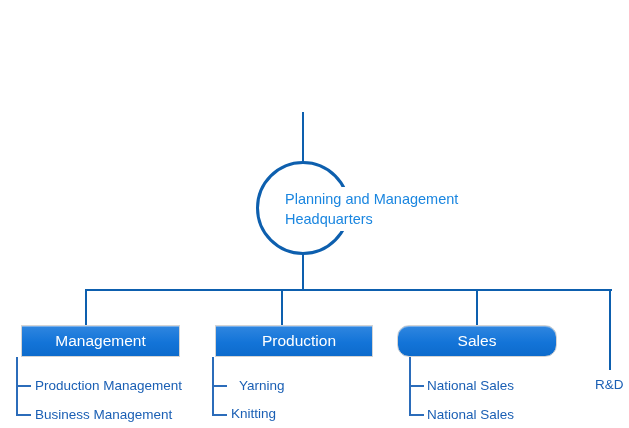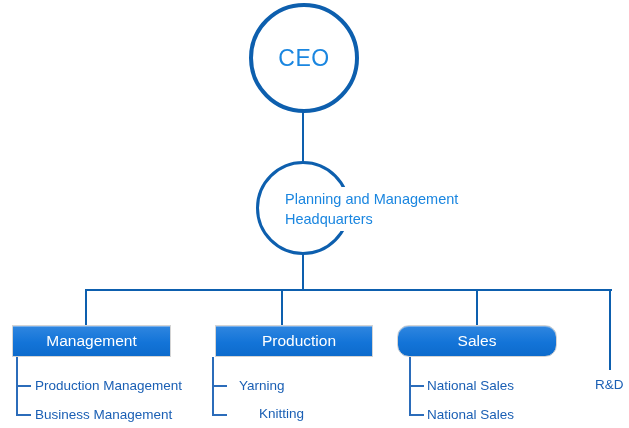--- a/index.html
+++ b/index.html
@@ -68,21 +68,21 @@
     background: linear-gradient(180deg, #2f86e0 0%, #1374d8 55%, #0d6bcc 100%);
     border: 1px solid #d4d4d4;
     box-shadow: inset 0 1px 0 rgba(255,255,255,0.35);
     color: #ffffff;
     font-size: 15.5px;
     display: flex;
     align-items: center;
     justify-content: center;
     z-index: 1;
   }
-  .box-management { left: 12px;   width: 159px; }
+  .box-management { left: 21px;   width: 159px; }
   .box-production { left: 215px; width: 158px; padding-left: 10px; }
   .box-sales      { left: 397px; width: 160px; border-radius: 12px; }
   
   .sub-label {
     position: absolute;
     color: #1a5fb4;
     font-size: 13.5px;
     line-height: 16px;
     white-space: nowrap;
   }
@@ -93,23 +93,20 @@
     color: #1a5fb4;
     font-size: 13.5px;
     line-height: 16px;
   }
 </style>
 </head>
 <body>
 
 <div class="canvas">
 
-  <div class="circle ceo">
-    <span class="ceo-label">CEO</span>
-  </div>
 
   <div class="line" style="left:302px; top:112px; width:2px; height:50px;"></div>
 
   <div class="circle hq"></div>
   <div class="hq-label">
     <div>Planning and Management</div>
     <div>Headquarters</div>
   </div>
 
   <div class="line" style="left:302px; top:254px; width:2px; height:36px;"></div>
@@ -126,21 +123,21 @@
   <div class="subline" style="left:16px; top:385px; width:15px; height:2px;"></div>
   <div class="subline" style="left:16px; top:414px; width:15px; height:2px;"></div>
   <div class="sub-label" style="left:35px; top:407px;">Business Management</div>
   <div class="sub-label" style="left:35px; top:378px;">Production Management</div>
 
   <div class="dept-box box-production">Production</div>
   <div class="subline" style="left:212px; top:357px; width:2px; height:59px;"></div>
   <div class="subline" style="left:212px; top:385px; width:15px; height:2px;"></div>
   <div class="subline" style="left:212px; top:414px; width:15px; height:2px;"></div>
   <div class="sub-label" style="left:231px; top:378px;margin-left:8px;">Yarning</div>
-  <div class="sub-label" style="left:231px; top:406px;margin-left:28px;">Knitting</div>
+  <div class="sub-label" style="left:231px; top:406px;">Knitting</div>
 
   <div class="dept-box box-sales">Sales</div>
   <div class="subline" style="left:409px; top:357px; width:2px; height:59px;"></div>
   <div class="subline" style="left:409px; top:385px; width:15px; height:2px;"></div>
   <div class="subline" style="left:409px; top:414px; width:15px; height:2px;"></div>
   <div class="sub-label" style="left:427px; top:378px;">National Sales</div>
   <div class="sub-label" style="left:427px; top:407px;">National Sales</div>
 
   <div class="rd-label">R&amp;D</div>
 

